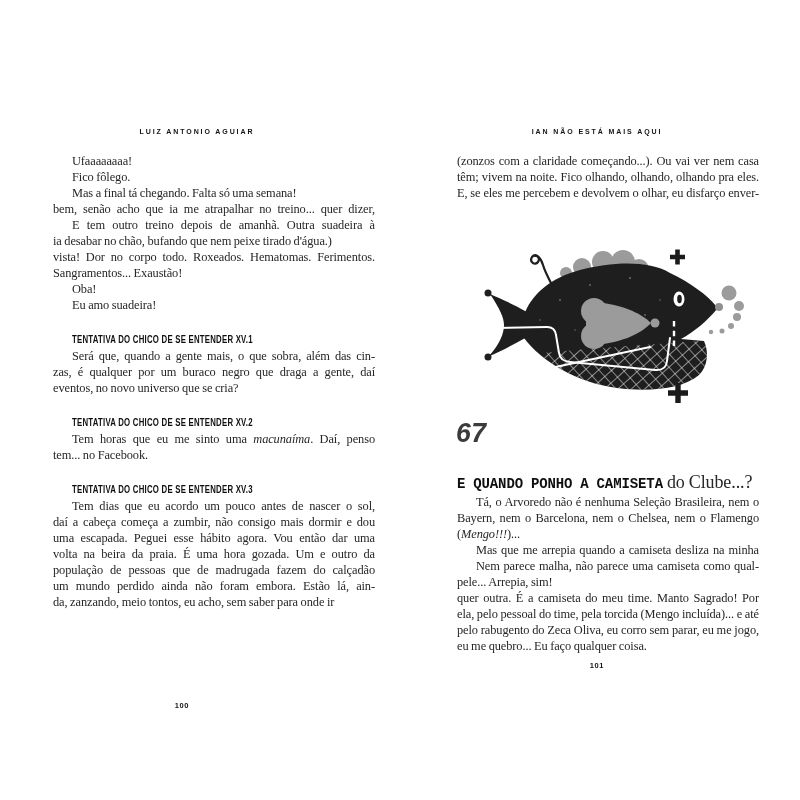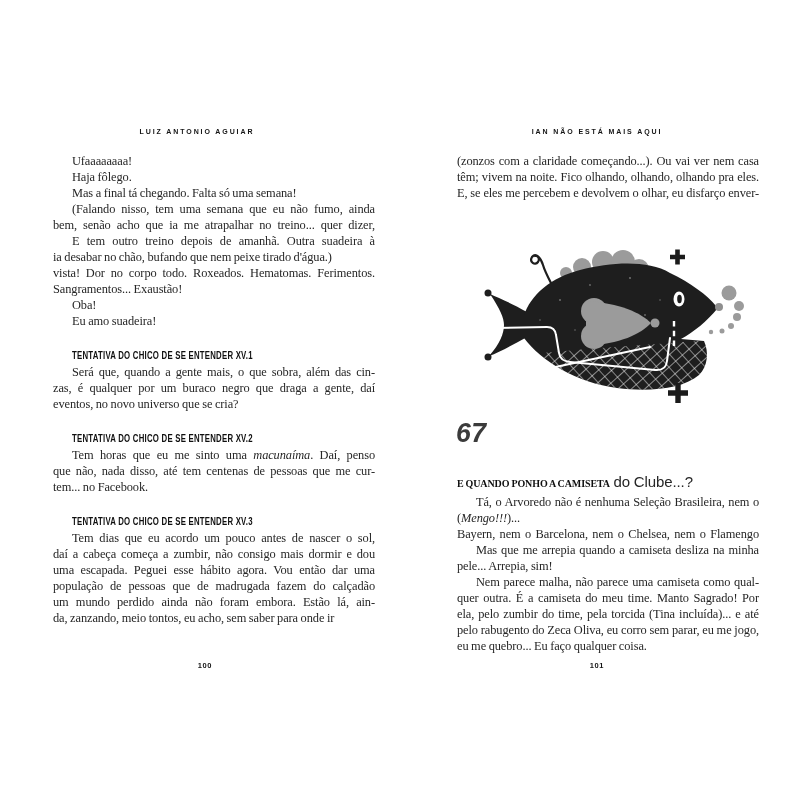--- a/index.html
+++ b/index.html
@@ -14,21 +14,21 @@
     font:bold 7px "Liberation Sans", sans-serif;
     letter-spacing:1.9px; color:#141414; white-space:nowrap;
   }
   .rh-left { left:52px; }
   .rh-right { left:452px; }
   .pagenum {
     position:absolute; top:661px; width:290px; text-align:center;
     font:bold 7.5px "Liberation Sans", sans-serif;
     letter-spacing:0.6px; color:#141414;
   }
-  .pn-left { left:60px; }
+  .pn-left { left:37px;margin-top:40px; }
   .pn-right { left:452px; }
   .col { position:absolute; }
   .col-left  { left:53px;  top:153px; width:322px; }
   .col-intro { left:457px; top:153px; width:302px; }
   .col-main  { left:457px; top:474px; width:302px; }
   .pline {
     font-family:"Liberation Serif", serif;
     font-size:12.4px; line-height:16px; height:16px;
     color:var(--ink,#262626);
     white-space:nowrap;
@@ -40,63 +40,62 @@
   .pline.ind { padding-left:19px; }
   .bheading {
     margin:19px 0 0 19px; height:16px;
     font:bold 10px/16px "Liberation Sans", sans-serif;
     letter-spacing:0.3px; color:var(--heading-ink,#0f0f0f);
     transform:scaleX(0.78); transform-origin:0 50%;
     white-space:nowrap;
   }
   .runin { margin-bottom:4px; }
   .runin-bold {
-    font-family:Liberation Serif, serif; font-weight:bold;
-    font-size:10px; letter-spacing:-0.1px; color:var(--heading-ink,#0f0f0f);
+    font-family:Liberation Mono, monospace; font-weight:bold;
+    font-size:14px; letter-spacing:-0.1px; color:var(--heading-ink,#0f0f0f);
   }
-  .runin-rest { font-family:Liberation Sans, sans-serif; font-size:15px; }
+  .runin-rest { font-family:Liberation Serif, serif; font-size:18px; }
   .chapter-number {
     position:absolute; left:456px; top:417px;
     font:italic 800 28px "Liberation Sans", sans-serif;
     color:var(--chapter-number-color,#3b3b3b);
     letter-spacing:0.5px; transform:scaleX(0.95); transform-origin:0 0;
   }
   .fish { position:absolute; left:470px; top:238px; width:290px; height:172px; }
 </style>
 </head>
 <body>
 
 <div class="spread">
 
   <section>
     <div class="running-head rh-left">LUIZ ANTONIO AGUIAR</div>
     <div class="col col-left">
         <div class="pline ind lastline">Ufaaaaaaaa!</div>
-        <div class="pline ind lastline">Haja fôlego.</div>
+        <div class="pline ind lastline">Fico fôlego.</div>
         <div class="pline ind lastline">Mas a final tá chegando. Falta só uma semana!</div>
-        <div class="pline ind">(Falando nisso, tem uma semana que eu não fumo, ainda</div>
         <div class="pline">bem, senão acho que ia me atrapalhar no treino... quer dizer,</div>
         <div class="pline ind">E tem outro treino depois de amanhã. Outra suadeira à</div>
         <div class="pline lastline">ia desabar no chão, bufando que nem peixe tirado d'água.)</div>
         <div class="pline">vista! Dor no corpo todo. Roxeados. Hematomas. Ferimentos.</div>
         <div class="pline lastline">Sangramentos... Exaustão!</div>
         <div class="pline ind lastline">Oba!</div>
         <div class="pline ind lastline">Eu amo suadeira!</div>
         <div class="bheading">TENTATIVA DO CHICO DE SE ENTENDER XV.1</div>
         <div class="pline ind">Será que, quando a gente mais, o que sobra, além das cin-</div>
         <div class="pline">zas, é qualquer por um buraco negro que draga a gente, daí</div>
         <div class="pline lastline">eventos, no novo universo que se cria?</div>
         <div class="bheading">TENTATIVA DO CHICO DE SE ENTENDER XV.2</div>
         <div class="pline ind">Tem horas que eu me sinto uma <em>macunaíma</em>. Daí, penso</div>
-        <div class="pline">que não, nada disso, até tem centenas de pessoas que me cur-</div>
         <div class="pline lastline">tem... no Facebook.</div>
         <div class="bheading">TENTATIVA DO CHICO DE SE ENTENDER XV.3</div>
         <div class="pline ind">Tem dias que eu acordo um pouco antes de nascer o sol,</div>
         <div class="pline">daí a cabeça começa a zumbir, não consigo mais dormir e dou</div>
         <div class="pline">uma escapada. Peguei esse hábito agora. Vou então dar uma</div>
+        <div class="pline">volta na beira da praia. É uma hora gozada. Um e outro da</div>
         <div class="pline">população de pessoas que de madrugada fazem do calçadão</div>
         <div class="pline">um mundo perdido ainda não foram embora. Estão lá, ain-</div>
         <div class="pline lastline">da, zanzando, meio tontos, eu acho, sem saber para onde ir</div>
       </div>
     <div class="pagenum pn-left">100</div>
   </section>
 
   <section>
     <div class="running-head rh-right">IAN NÃO ESTÁ MAIS AQUI</div>
     <div class="col col-intro">
@@ -170,26 +169,26 @@
       <g style="stroke:#1b1b1b;stroke-width:4.6">
         <path d="M670 257 H685 M677.5 249.5 V264.5"></path>
         <path d="M668 393 H688 M678 383 V403" style="stroke-width:5.4"></path>
       </g>
     </svg>
 
     <div class="chapter-number">67</div>
     <div class="col col-main">
         <div class="pline lastline runin"><span class="runin-bold">E QUANDO PONHO A CAMISETA</span><span class="runin-rest"> do Clube...?</span></div>
         <div class="pline ind">Tá, o Arvoredo não é nenhuma Seleção Brasileira, nem o</div>
+        <div class="pline">Bayern, nem o Barcelona, nem o Chelsea, nem o Flamengo</div>
         <div class="pline lastline">(<em>Mengo!!!</em>)...</div>
-        <div class="pline">Bayern, nem o Barcelona, nem o Chelsea, nem o Flamengo</div>
         <div class="pline ind">Mas que me arrepia quando a camiseta desliza na minha</div>
+        <div class="pline ind">Nem parece malha, não parece uma camiseta como qual-</div>
         <div class="pline lastline">pele... Arrepia, sim!</div>
-        <div class="pline ind">Nem parece malha, não parece uma camiseta como qual-</div>
         <div class="pline">quer outra. É a camiseta do meu time. Manto Sagrado! Por</div>
-        <div class="pline">ela, pelo zumbir do time, pela torcida (Tina incluída)... e até</div>
+        <div class="pline">ela, pelo pessoal do time, pela torcida (Mengo incluída)... e até</div>
         <div class="pline">pelo rabugento do Zeca Oliva, eu corro sem parar, eu me jogo,</div>
         <div class="pline lastline">eu me quebro... Eu faço qualquer coisa.</div>
       </div>
     <div class="pagenum pn-right">101</div>
   </section>
 
 </div>
 
 </body></html>

